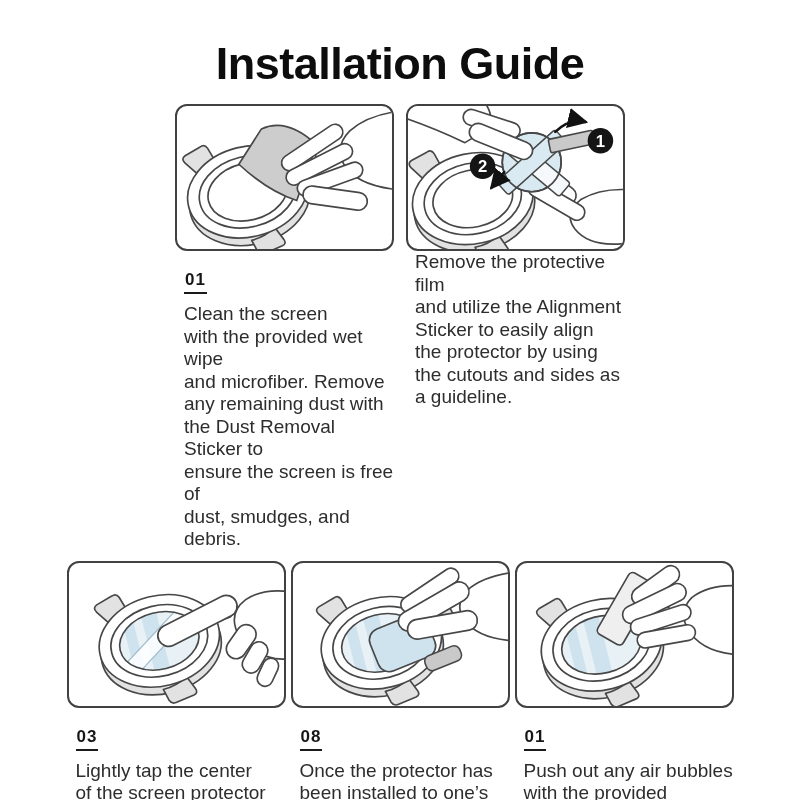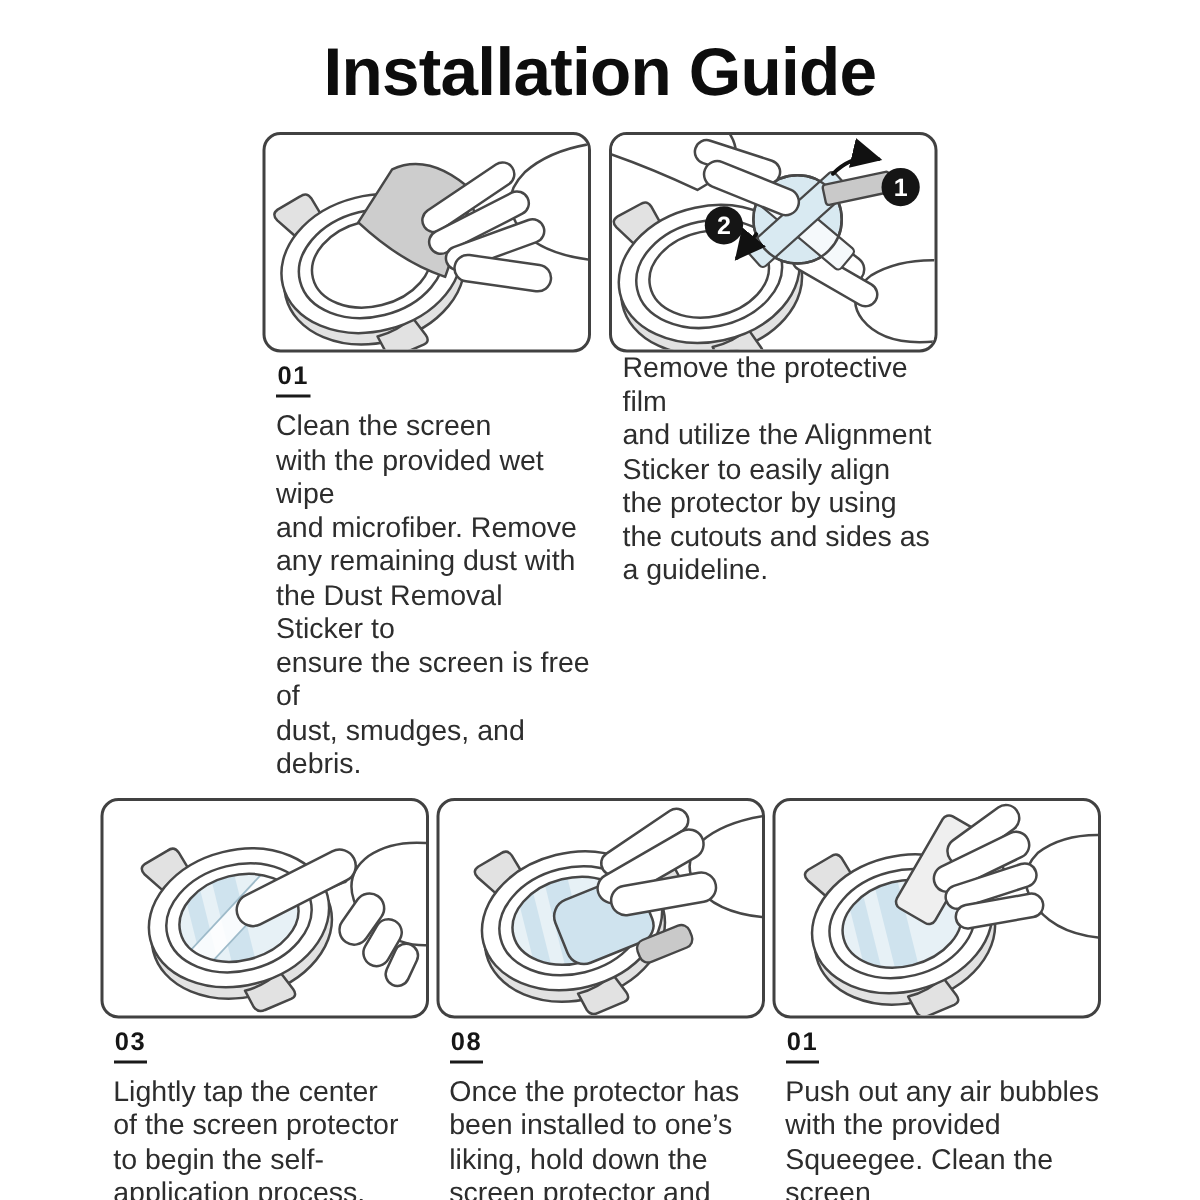--- a/index.html
+++ b/index.html
@@ -2,34 +2,34 @@
 <html><head>
 <meta charset="utf-8">
 <style>
   html,body { margin:0; padding:0; background:#ffffff; }
   .page {
     position:relative; width:800px; height:800px; margin:0 auto;
     background:#ffffff; overflow:hidden;
     font-family:"Liberation Sans", sans-serif; color:#1c1c1c;
   }
   .title {
-    margin:0; padding-top:22px; text-align:center;
+    margin:0; padding-top:38px; text-align:center;
     font-size:45px; font-weight:700; letter-spacing:-0.5px; color:#0d0d0d;
   }
   .row { display:flex; justify-content:center; align-items:flex-start; }
   .row-top { margin-top:14px; gap:12px; }
   .row-bottom { margin-top:10px; gap:5px; }
   .step { width:219px; }
   .panel {
     box-sizing:border-box; width:219px; height:147px;
     border:2.5px solid #414141; border-radius:12px;
     background:#ffffff; overflow:hidden;
   }
   .panel svg { display:block; width:100%; height:100%; }
-  .numwrap { margin:6px 0 9px 9px; }
+  .numwrap { margin:19px 0 9px 9px; }
   .step-num {
     display:inline-block; font-size:17px; font-weight:700; letter-spacing:1px;
     color:#161616; border-bottom:2.5px solid #1a1a1a; padding:0 1px 2px 1px;
   }
   .step-text {
     margin:0 0 0 9px; font-size:19px; line-height:22.5px; color:#2d2d2d;
     white-space:pre-line;
   }
   
   .wh  { fill:#ffffff; stroke:#474747; stroke-width:1.7; stroke-linejoin:round; }

